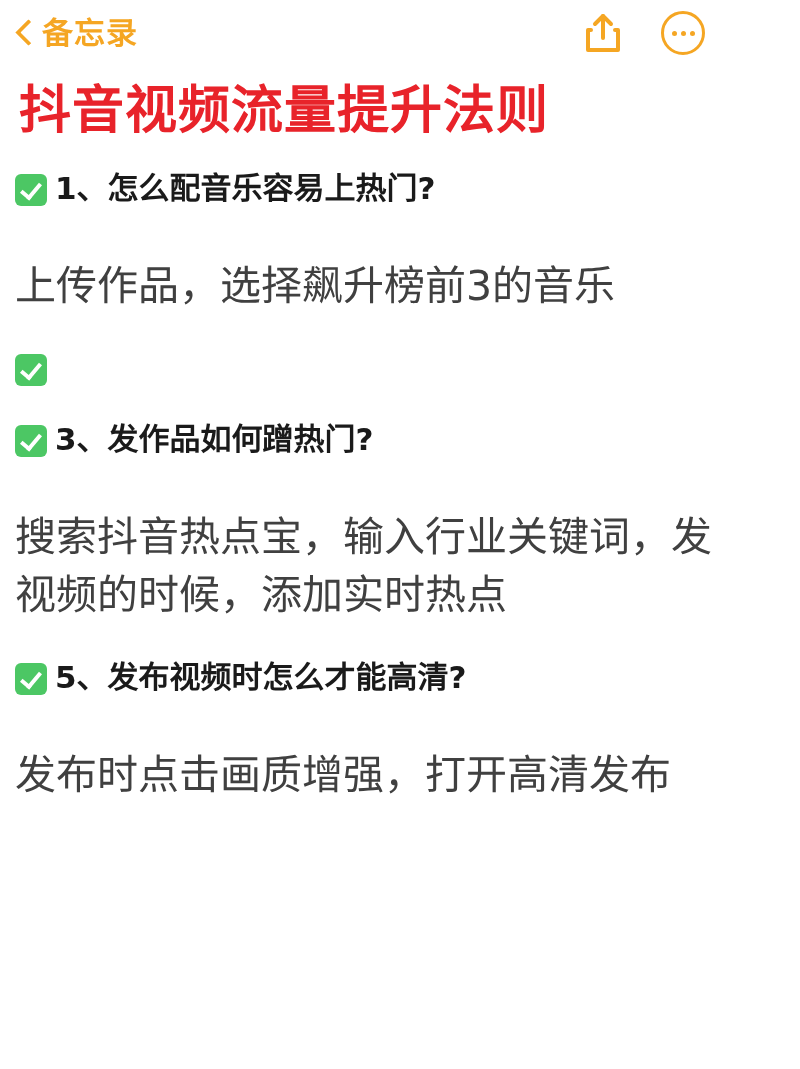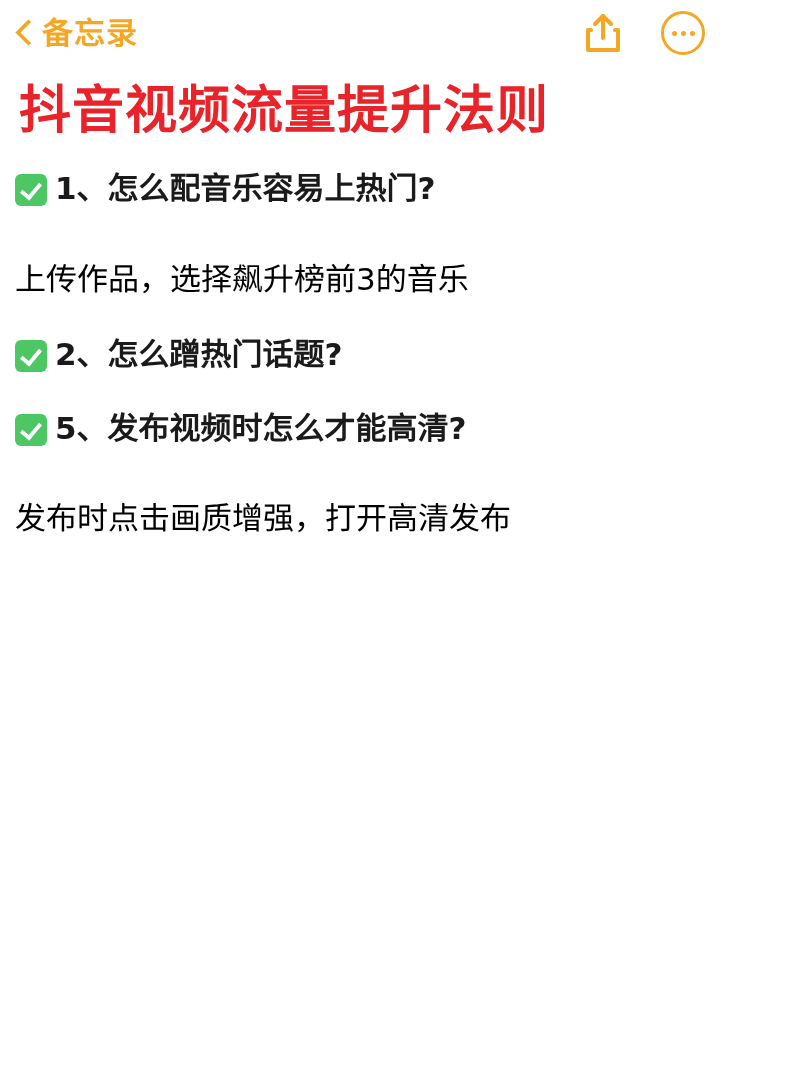--- a/index.html
+++ b/index.html
@@ -145,22 +145,22 @@
   }
   .q-text {
     font-size: 31px;
     font-weight: 700;
     color: #1a1a1a;
     line-height: 1.28;
     letter-spacing: 0px;
     font-family: "DejaVu Sans", "Liberation Sans", sans-serif;
   }
   .a-text {
-    font-size: 31px;
-    color: #000000;
+    font-size: 41px;
+    color: #404040;
     line-height: 1.42;
     letter-spacing: 0px;
     font-family: "DejaVu Sans", "Liberation Sans", sans-serif;
     margin-top: 48px;
   }
 </style>
 </head>
 <body>
 
 <div class="page">
@@ -196,24 +196,30 @@
       <div class="q-line">
         <span class="check-icon"></span>
         <span class="q-text">1、怎么配音乐容易上热门?</span>
       </div>
       <div class="a-text">上传作品，选择飙升榜前3的音乐</div>
     </div>
 
     <div class="section">
       <div class="q-line">
         <span class="check-icon"></span>
-        <span class="q-text">2、怎么蹭热门话题?</span>
-      </div>
-    </div>
-
+      </div>
+    </div>
+
+    <div class="section">
+      <div class="q-line">
+        <span class="check-icon"></span>
+        <span class="q-text">3、发作品如何蹭热门?</span>
+      </div>
+      <div class="a-text">搜索抖音热点宝，输入行业关键词，发视频的时候，添加实时热点</div>
+    </div>
 
     <div class="section">
       <div class="q-line">
         <span class="check-icon"></span>
         <span class="q-text">5、发布视频时怎么才能高清?</span>
       </div>
       <div class="a-text">发布时点击画质增强，打开高清发布</div>
     </div>
 
     <div class="section">

